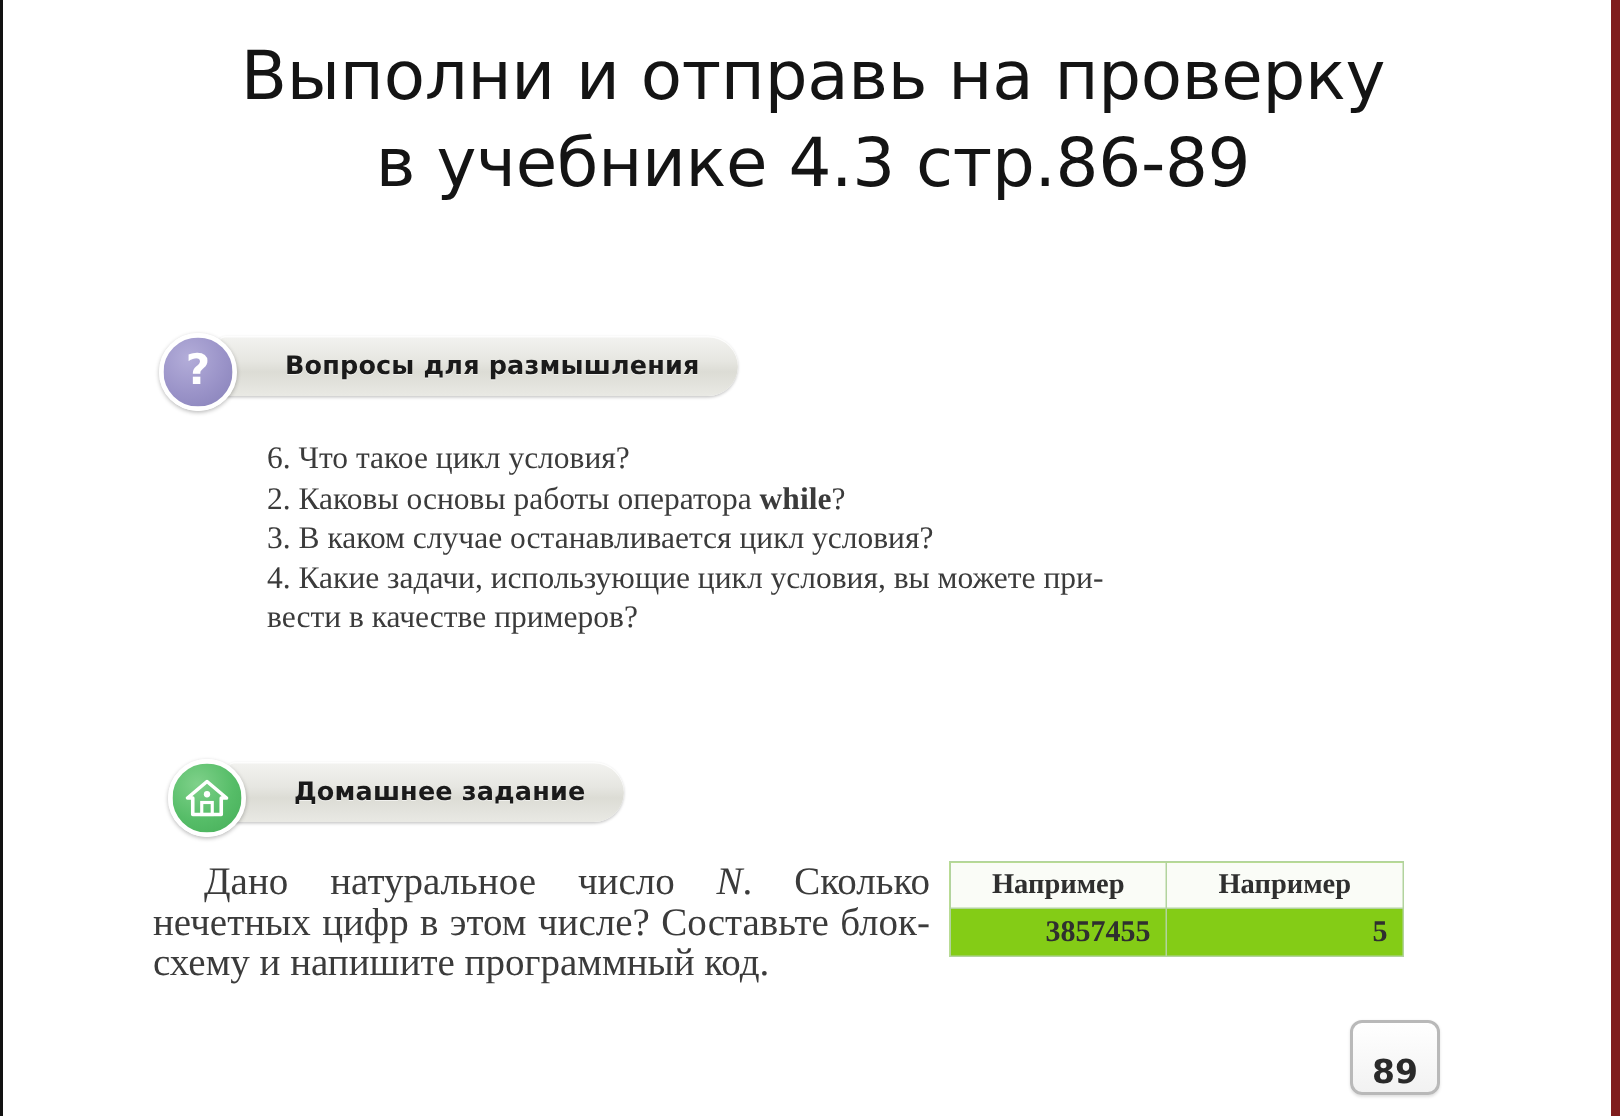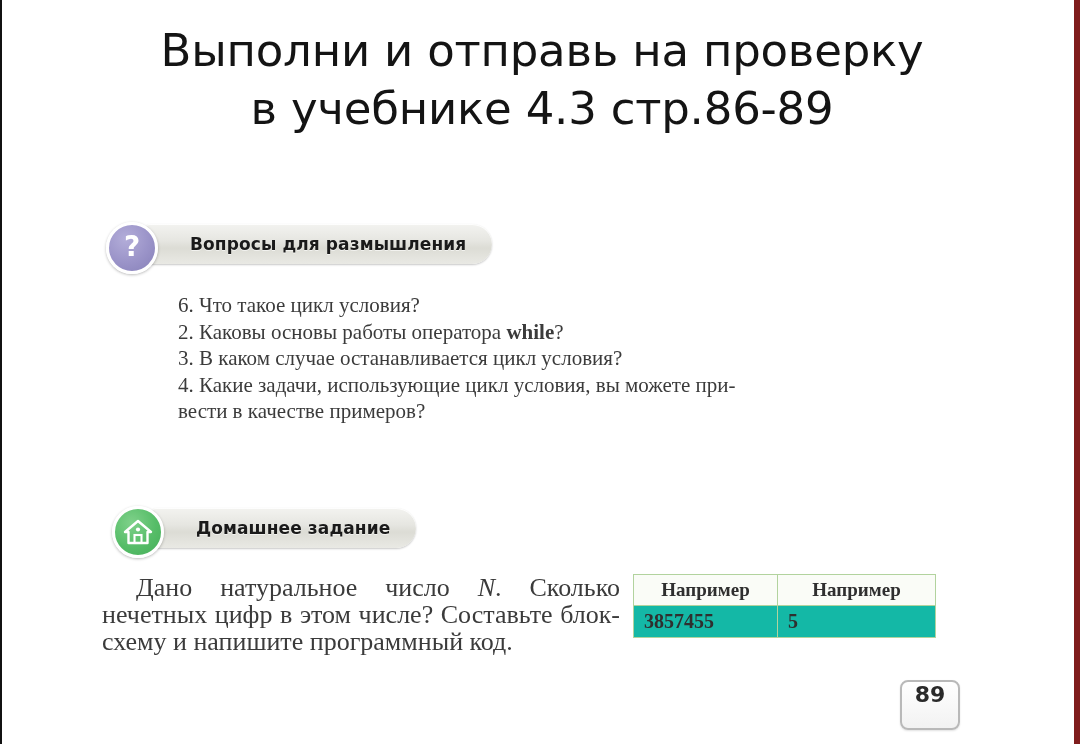--- a/index.html
+++ b/index.html
@@ -130,56 +130,56 @@
   }
   .hw-text .indent { padding-left: 34px; }
   .hw-text i { font-style: italic; }
 
   
   .hw-table {
     position: absolute;
     left: 631px;
     top: 574px;
     border-collapse: collapse;
-    background: #14b8a6;
+    background: #84cc16;
   }
   .hw-table th, .hw-table td {
     border: 1px solid #b2d39e;
     font-family: "Liberation Serif", serif;
     color: #2f2f2f;
     padding: 4px 10px;
     height: 29px;
     box-sizing: border-box;
   }
   .hw-table th {
     font-size: 19px;
     font-weight: bold;
     text-align: center;
     background: #fafcf7;
   }
   .hw-table td {
     font-size: 20px;
     font-weight: bold;
-    text-align: left;
+    text-align: right;
   }
   .col-a { width: 144px; }
   .col-b { width: 158px; }
 
   
   .page-num {
     position: absolute;
     left: 898px;
     top: 680px;
     width: 56px;
     height: 46px;
     border-radius: 8px;
     border: 2px solid #b9b9b9;
     background: linear-gradient(to bottom, #ffffff 0%, #f2f2f2 100%);
     display: flex;
-    align-items: flex-start;
+    align-items: flex-end;
     justify-content: center;
     box-shadow: 0 1px 2px rgba(0,0,0,0.12);
   }
   .page-num span {
     font-family: "DejaVu Sans", sans-serif;
     font-weight: bold;
     font-size: 22px;
     color: #2a2a2a;
   }
 </style>

